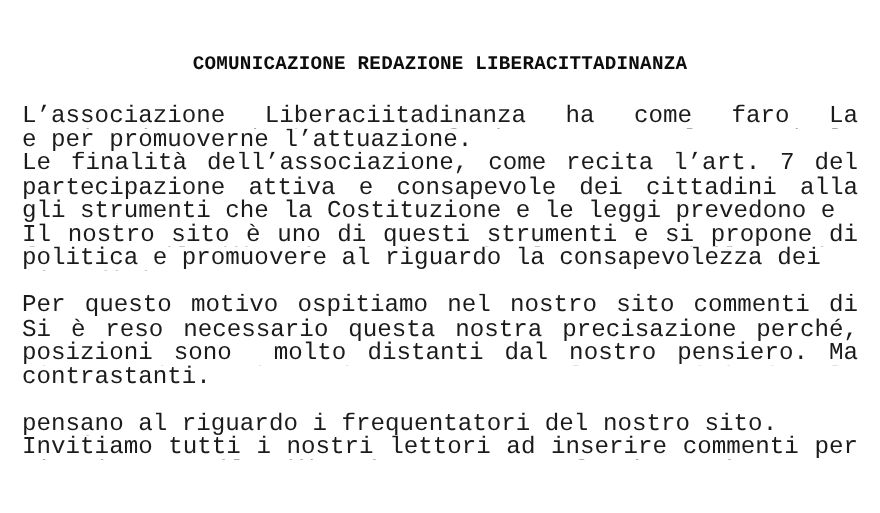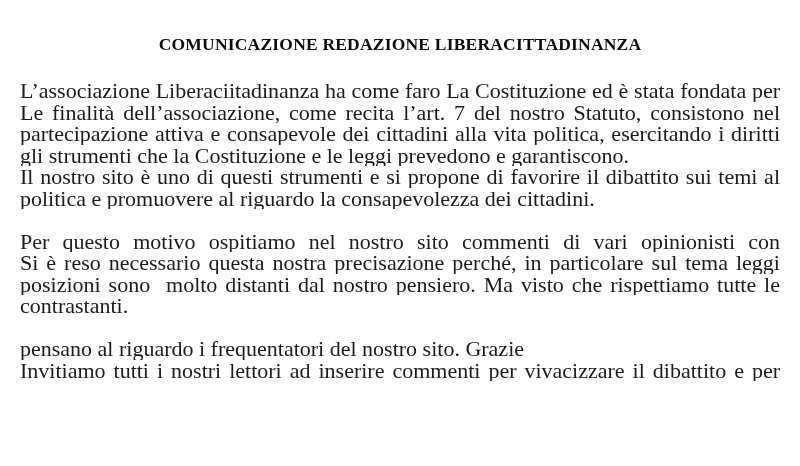--- a/index.html
+++ b/index.html
@@ -7,23 +7,23 @@
     padding: 0;
   }
   body {
     width: 800px;
     height: 466px;
     background: #ffffff;
     overflow: hidden;
   }
   .page {
     width: 760px;
-    margin: 0 auto;
+    margin: 15px auto;
     padding-top: 33px;
-    font-family: Liberation Serif, serif;
+    font-family: Liberation Mono, monospace;
     color: #1b1b1b;
   }
   .doc-title {
     text-align: center;
     font-weight: bold;
     font-size: 17.5px;
     line-height: 22px;
     letter-spacing: 0.2px;
     color: #0d0d0d;
   }
@@ -49,20 +49,21 @@
   }
 </style>
 </head>
 <body>
 
 <div class="page">
   <div class="doc-title">COMUNICAZIONE REDAZIONE LIBERACITTADINANZA</div>
   <div class="content">
       <div class="paragraph">
         <div class="line justified">L’associazione Liberaciitadinanza ha come faro La Costituzione ed è stata fondata per salvaguardarla</div>
+        <div class="line">e per promuoverne l’attuazione.</div>
         <div class="line justified">Le finalità dell’associazione, come recita l’art. 7 del nostro Statuto, consistono nel promuovere la</div>
         <div class="line justified">partecipazione attiva e consapevole dei cittadini alla vita politica, esercitando i diritti ed utilizzando</div>
         <div class="line">gli strumenti che la Costituzione e le leggi prevedono e garantiscono.</div>
         <div class="line justified">Il nostro sito è uno di questi strumenti e si propone di favorire il dibattito sui temi al centro della&nbsp; vita</div>
         <div class="line">politica e promuovere al riguardo la consapevolezza dei cittadini.</div>
       </div>
       <div class="paragraph">
         <div class="line justified">Per questo motivo ospitiamo nel nostro sito commenti di vari opinionisti con posizioni anche</div>
         <div class="line justified">Si è reso necessario questa nostra precisazione perché, in particolare sul tema leggi guerra, alcune</div>
         <div class="line justified">posizioni sono&nbsp; molto distanti dal nostro pensiero. Ma visto che rispettiamo tutte le posizioni le</div>

